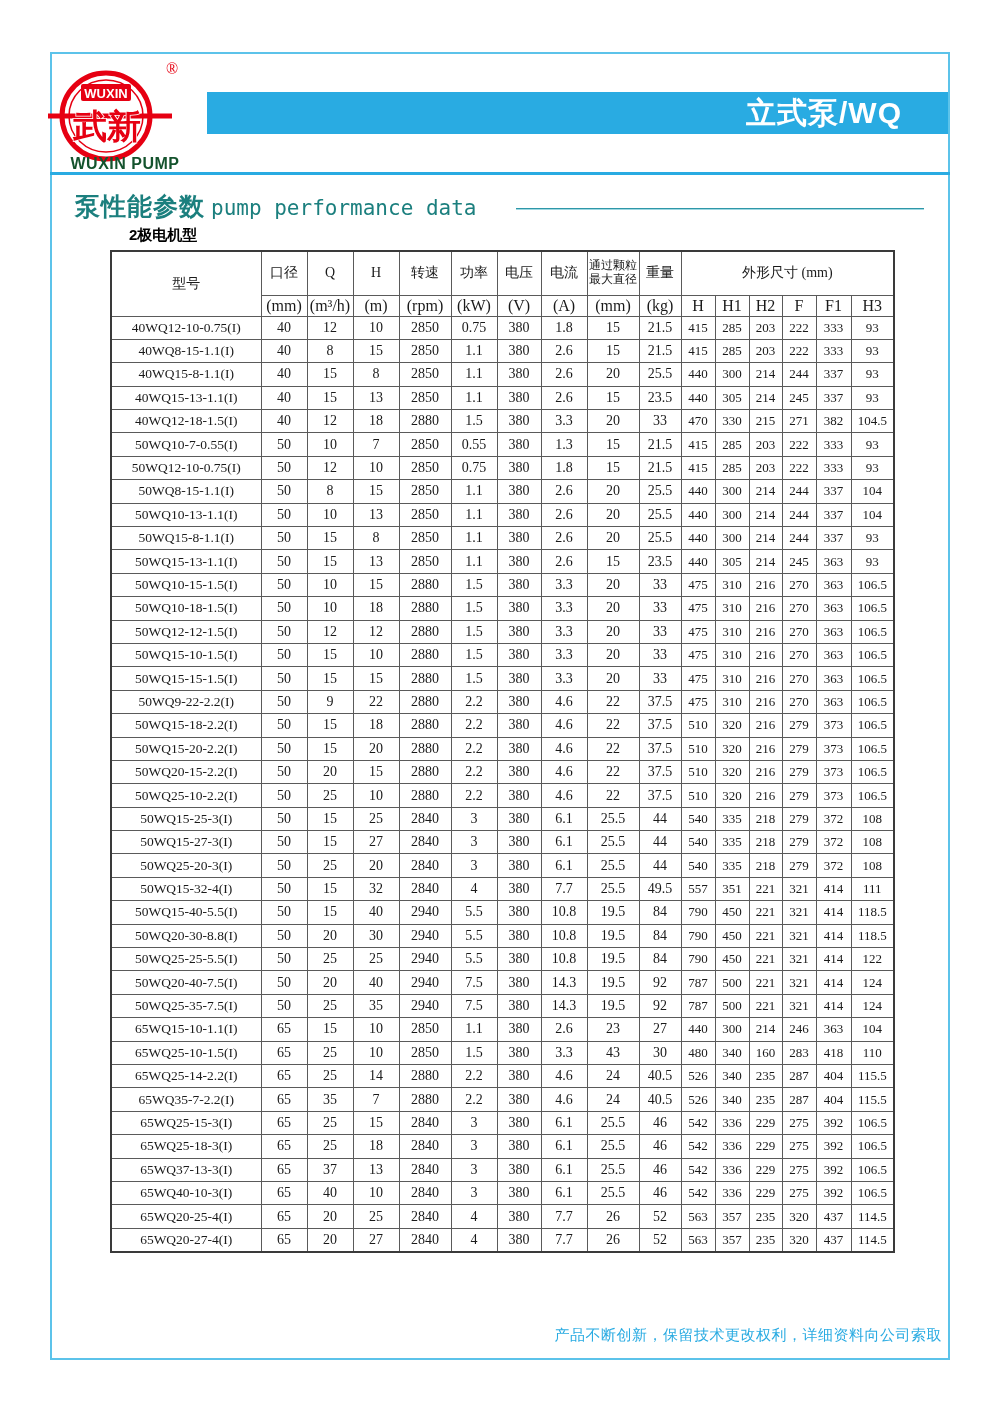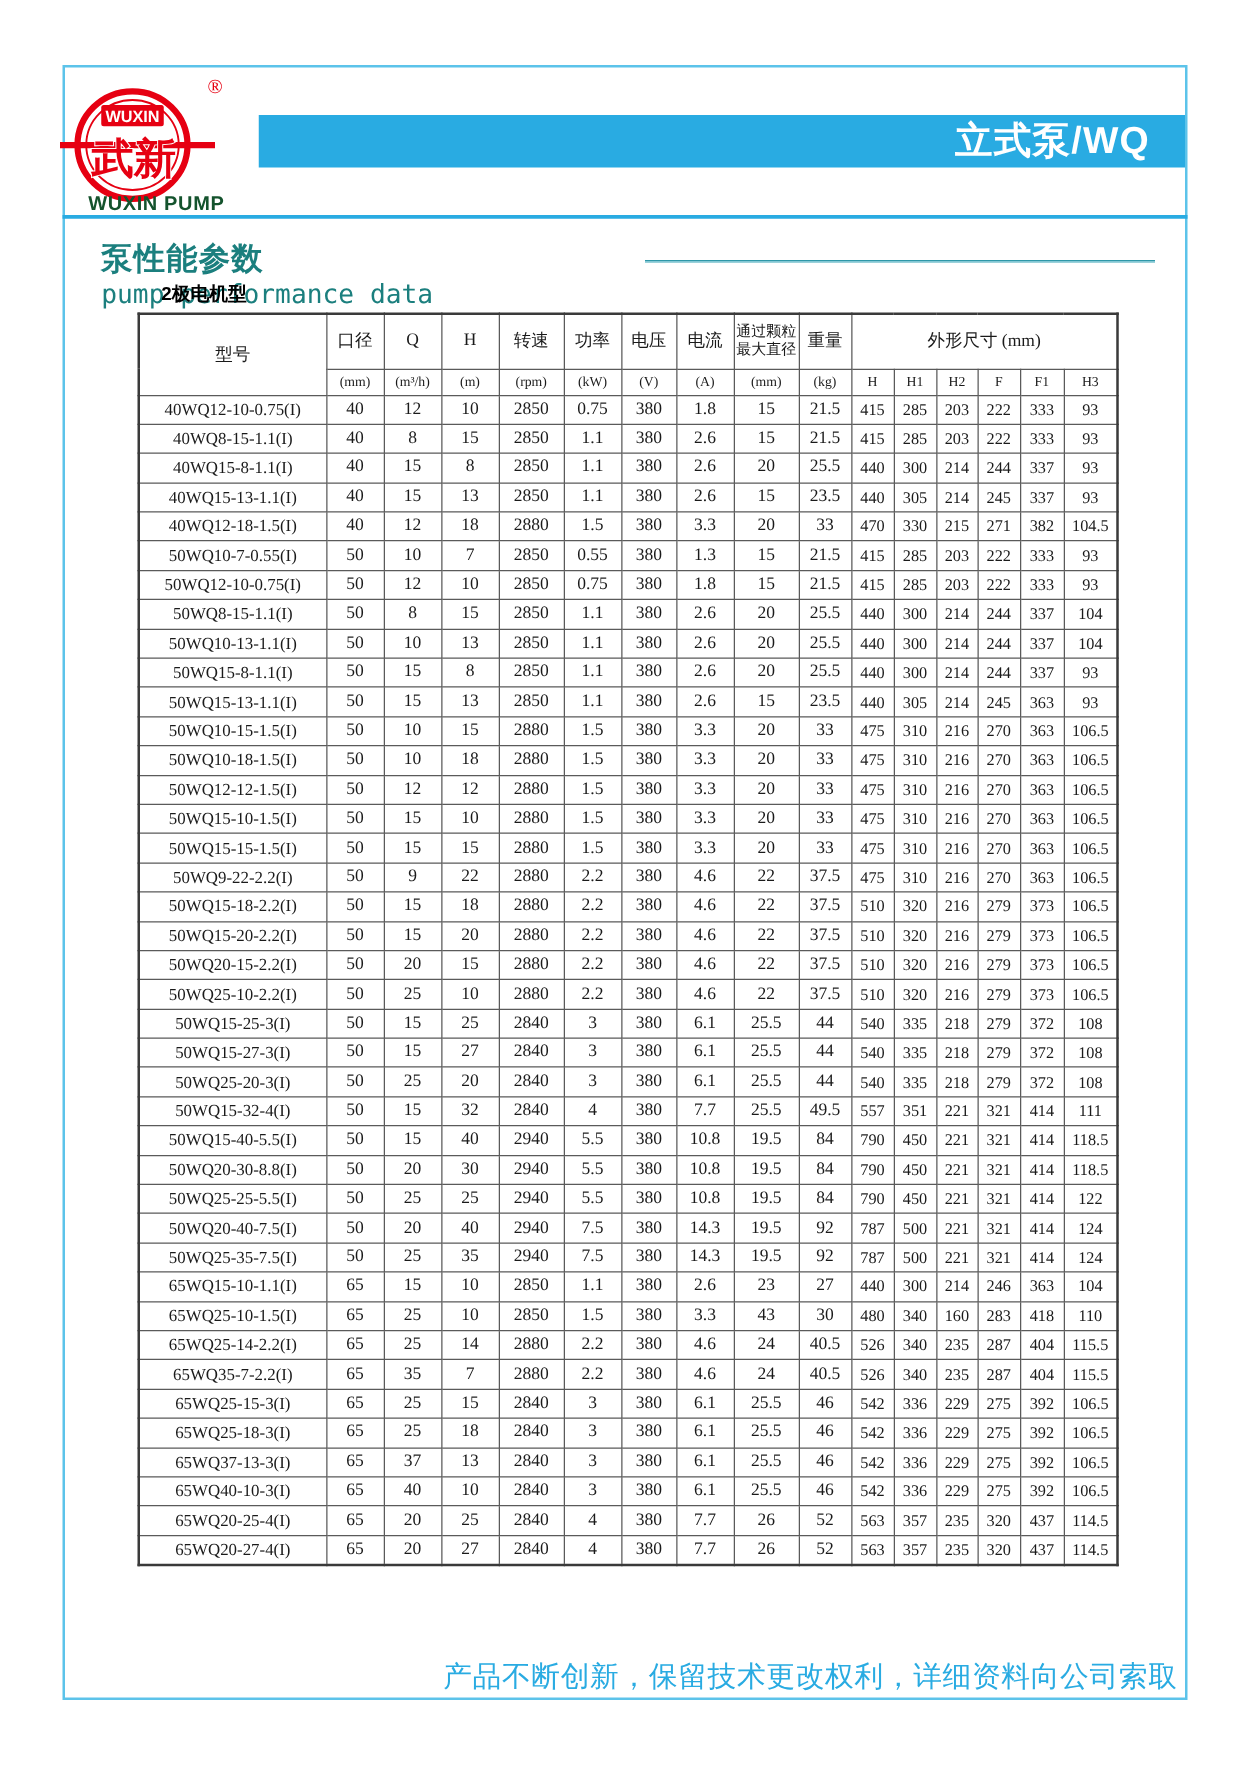--- a/index.html
+++ b/index.html
@@ -9,36 +9,36 @@
     font-family:"Liberation Sans", sans-serif; overflow:hidden;
   }
   .frame {
     position:absolute; left:50px; top:52px; width:900px; height:1308px;
     border:2px solid #5cc3ea;
   }
   
   .banner {
     position:absolute; left:207px; top:92px; width:741px; height:42px;
     background:#29abe2; color:#ffffff; font-weight:bold; font-size:30px;
-    line-height:42px; text-align:right; padding-right:28px;
+    line-height:42px; text-align:right; padding-right:46px;
     letter-spacing:1px;
   }
   .logo { position:absolute; left:48px; top:54px; width:140px; height:125px; }
   .logo-caption {
     position:absolute; left:58px; top:155px; width:134px; text-align:center;
     color:#14532d; font-weight:bold; font-size:16px; letter-spacing:0.5px;
     font-family:"Liberation Sans", sans-serif;
   }
   .header-divider {
     position:absolute; left:50px; top:172px; width:900px; height:3px;
     background:#29abe2;
   }
   
   .section-title {
-    position:absolute; left:75px; top:190px; display:flex; align-items:baseline;flex-direction:column;
+    position:absolute; left:75px; top:190px; display:flex; align-items:baseline;
   }
   .section-title .cn {
     color:#1b7f7e; font-size:25px; font-weight:bold; letter-spacing:1px;
   }
   .section-title .en {
     color:#1b7f7e; font-size:21px; margin-left:6px;
     font-family:"DejaVu Sans Mono", monospace;
   }
   .title-line {
     position:absolute; left:516px; top:208px; width:408px; height:2px;
@@ -54,30 +54,30 @@
     border-collapse:collapse; table-layout:fixed; width:783px;
     font-family:"Liberation Serif", serif; color:#1a1a1a;
     border:2px solid #3a3a3a;
   }
   table.pump th, table.pump td {
     border:1px solid #5a5a5a; text-align:center; vertical-align:middle;
     padding:0; overflow:hidden;
   }
   thead th { font-weight:normal; font-size:14px; }
   tr.h1 th { height:44px; }
-  tr.h2 th { height:21px; font-size:11px; }
+  tr.h2 th { height:21px; font-size:16px; }
   th.grain { font-size:12px; line-height:1.15; padding:0 2px; }
   th.kg-unit { font-size:15px; }
   tbody td { height:23.4px; font-size:14px; }
   tbody td.model { font-size:13.5px; }
   tbody td.dim { font-size:13px; }
   
   .footer-note {
     position:absolute; right:58px; top:1326px; color:#29abe2;
-    font-size:23px; letter-spacing:0.5px;
+    font-size:15px; letter-spacing:0.5px;
   }
 </style>
 </head>
 <body>
 
 <div class="page">
   <div class="frame"></div>
 
   <div class="logo">
     <svg width="140" height="125" viewBox="0 0 140 125">

